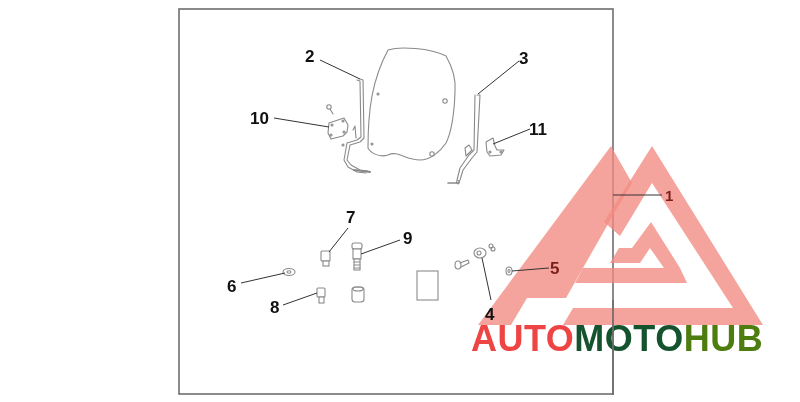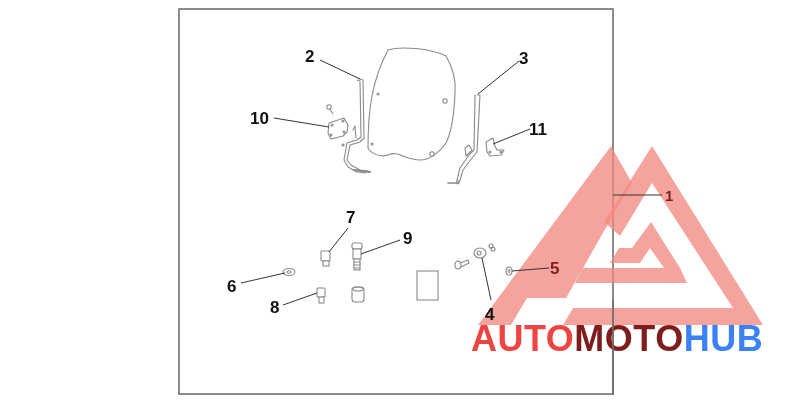--- a/index.html
+++ b/index.html
@@ -136,16 +136,16 @@
   <text class="callout" x="550" y="274" style="fill:#7a1f1a;">5</text>
   <text class="callout" x="227" y="292">6</text>
   <text class="callout" x="346" y="223">7</text>
   <text class="callout" x="270" y="313">8</text>
   <text class="callout" x="403" y="244">9</text>
   <text class="callout" x="250" y="124">10</text>
   <text class="callout" x="529" y="135">11</text>
 </svg>
 
 <div class="logo">
-  <span style="color:#ef4444;">AUTO</span><span style="color:#7f1d1d;">MOTO</span><span style="color:#3b82f6;">HUB</span>
+  <span style="color:#ef4444;">AUTO</span><span style="color:#14532d;">MOTO</span><span style="color:#4d7c0f;">HUB</span>
 </div>
 
 <div style="position:absolute;left:612px;top:300px;width:1.6px;height:95px;background:#6e6e6e;opacity:0.85;"></div>
 
 </body></html>

